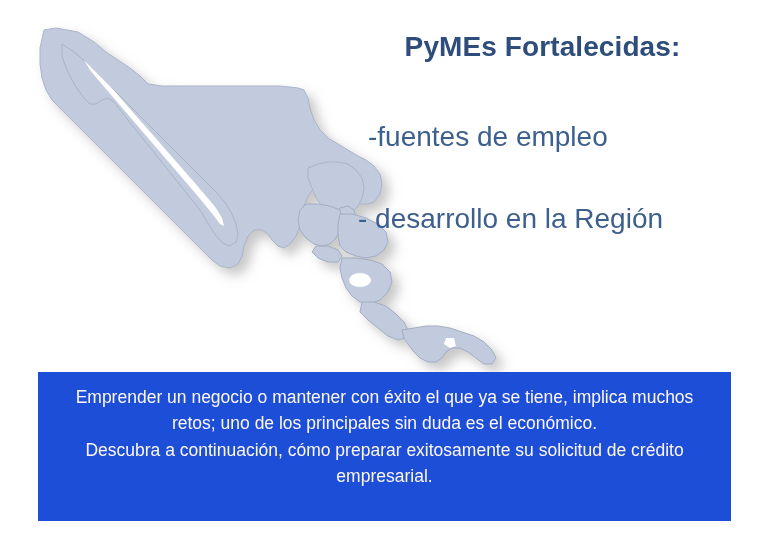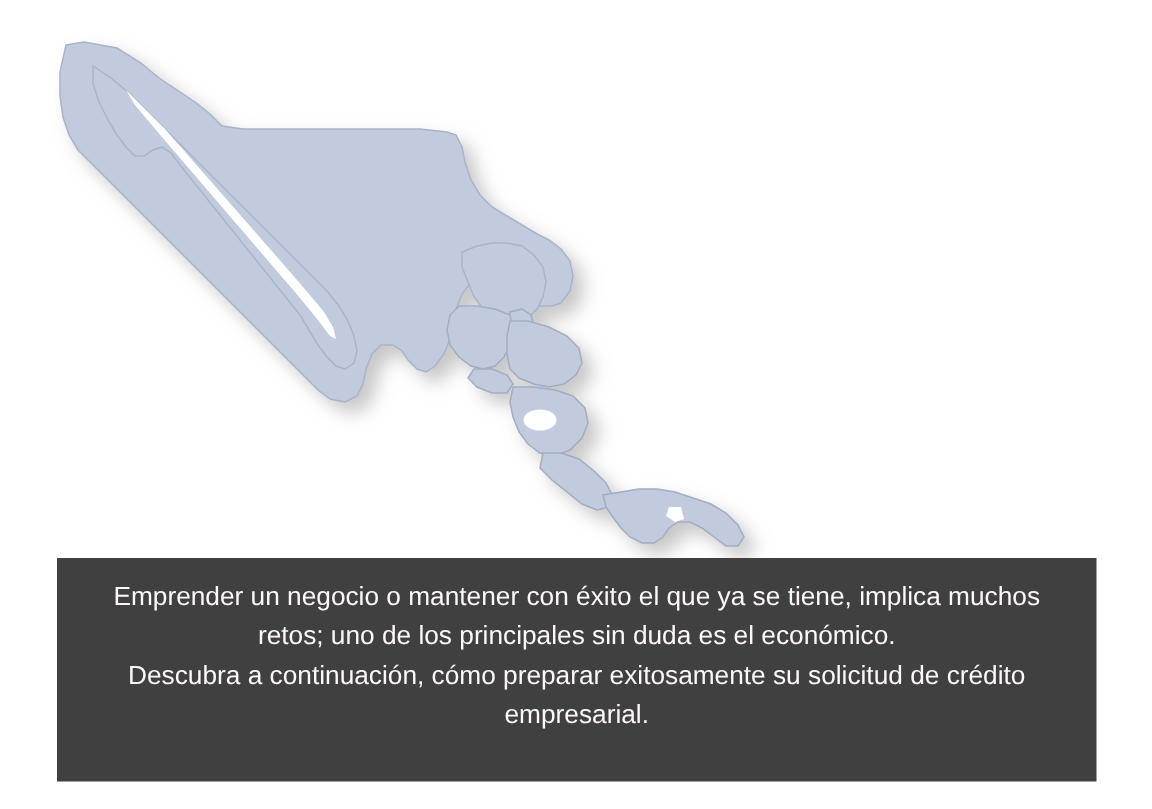--- a/index.html
+++ b/index.html
@@ -67,21 +67,21 @@
     top: 180px;
   }
 
   
   #banner {
     position: absolute;
     left: 38px;
     top: 372px;
     width: 693px;
     height: 149px;
-    background: #404040;
+    background: #1d4ed8;
     box-sizing: border-box;
     padding: 12px 26px 10px 26px;
     display: flex;
     flex-direction: column;
     justify-content: flex-start;
   }
   .banner-p {
     color: #fdf7f6;
     font-size: 17.5px;
     line-height: 1.5;
@@ -218,19 +218,24 @@
                  L424,344 L420,350 L414,354
                  L406,354 L398,350 L392,344
                  L386,336 L382,330 Z"></path>
 
         <path fill="#ffffff" stroke="none" d="M424,330 L432,330 L434,338 L428,340 L422,336 Z"></path>
 
       </g>
     </svg>
   </div>
 
+  <div id="text-block">
+    <h1 class="headline">PyMEs Fortalecidas:</h1>
+    <p class="bullet" id="bullet-1">-fuentes de empleo</p>
+    <p class="bullet" id="bullet-2">- desarrollo en la Región</p>
+  </div>
 
   <div id="banner">
     <p class="banner-p" id="banner-para-1">Emprender un negocio o mantener con éxito el que ya se tiene, implica muchos retos; uno de los principales sin duda es el económico.</p>
     <p class="banner-p" id="banner-para-2">Descubra a continuación, cómo preparar exitosamente su solicitud de crédito empresarial.</p>
   </div>
 
 </div>
 
 </body></html>

